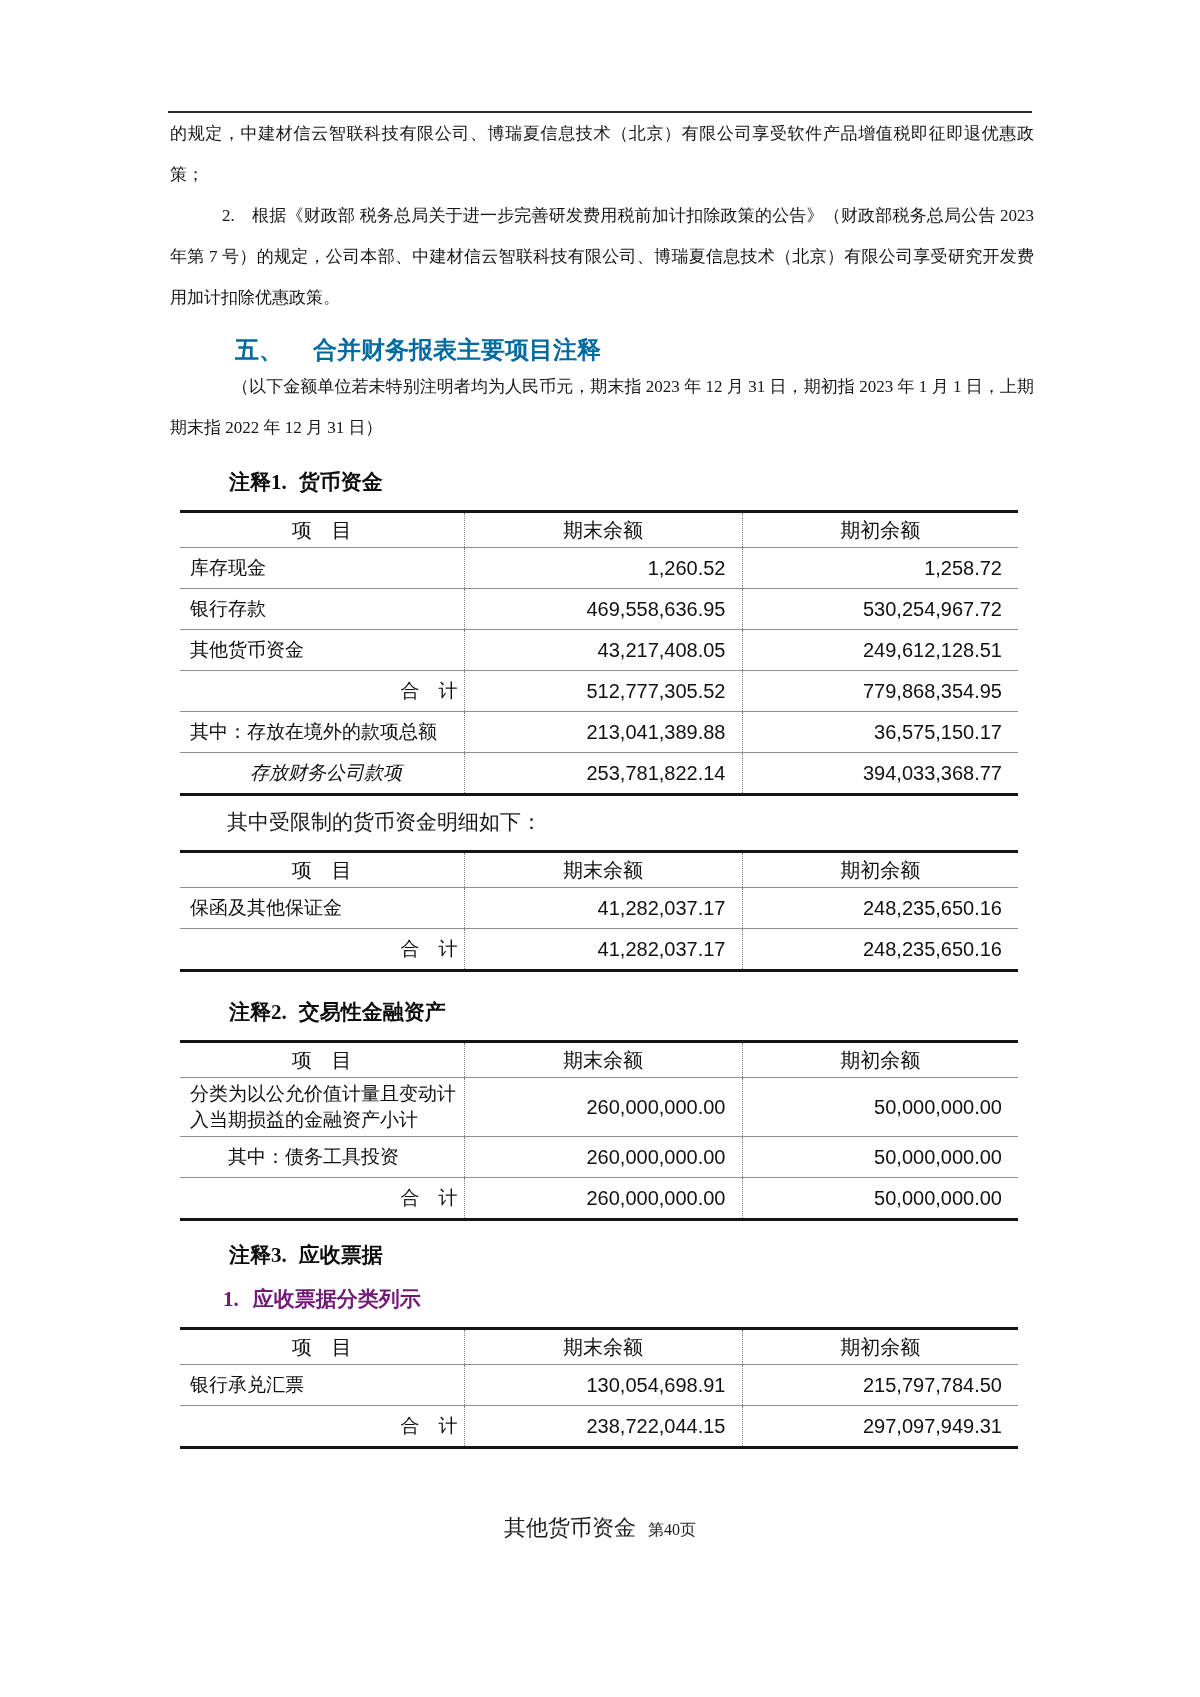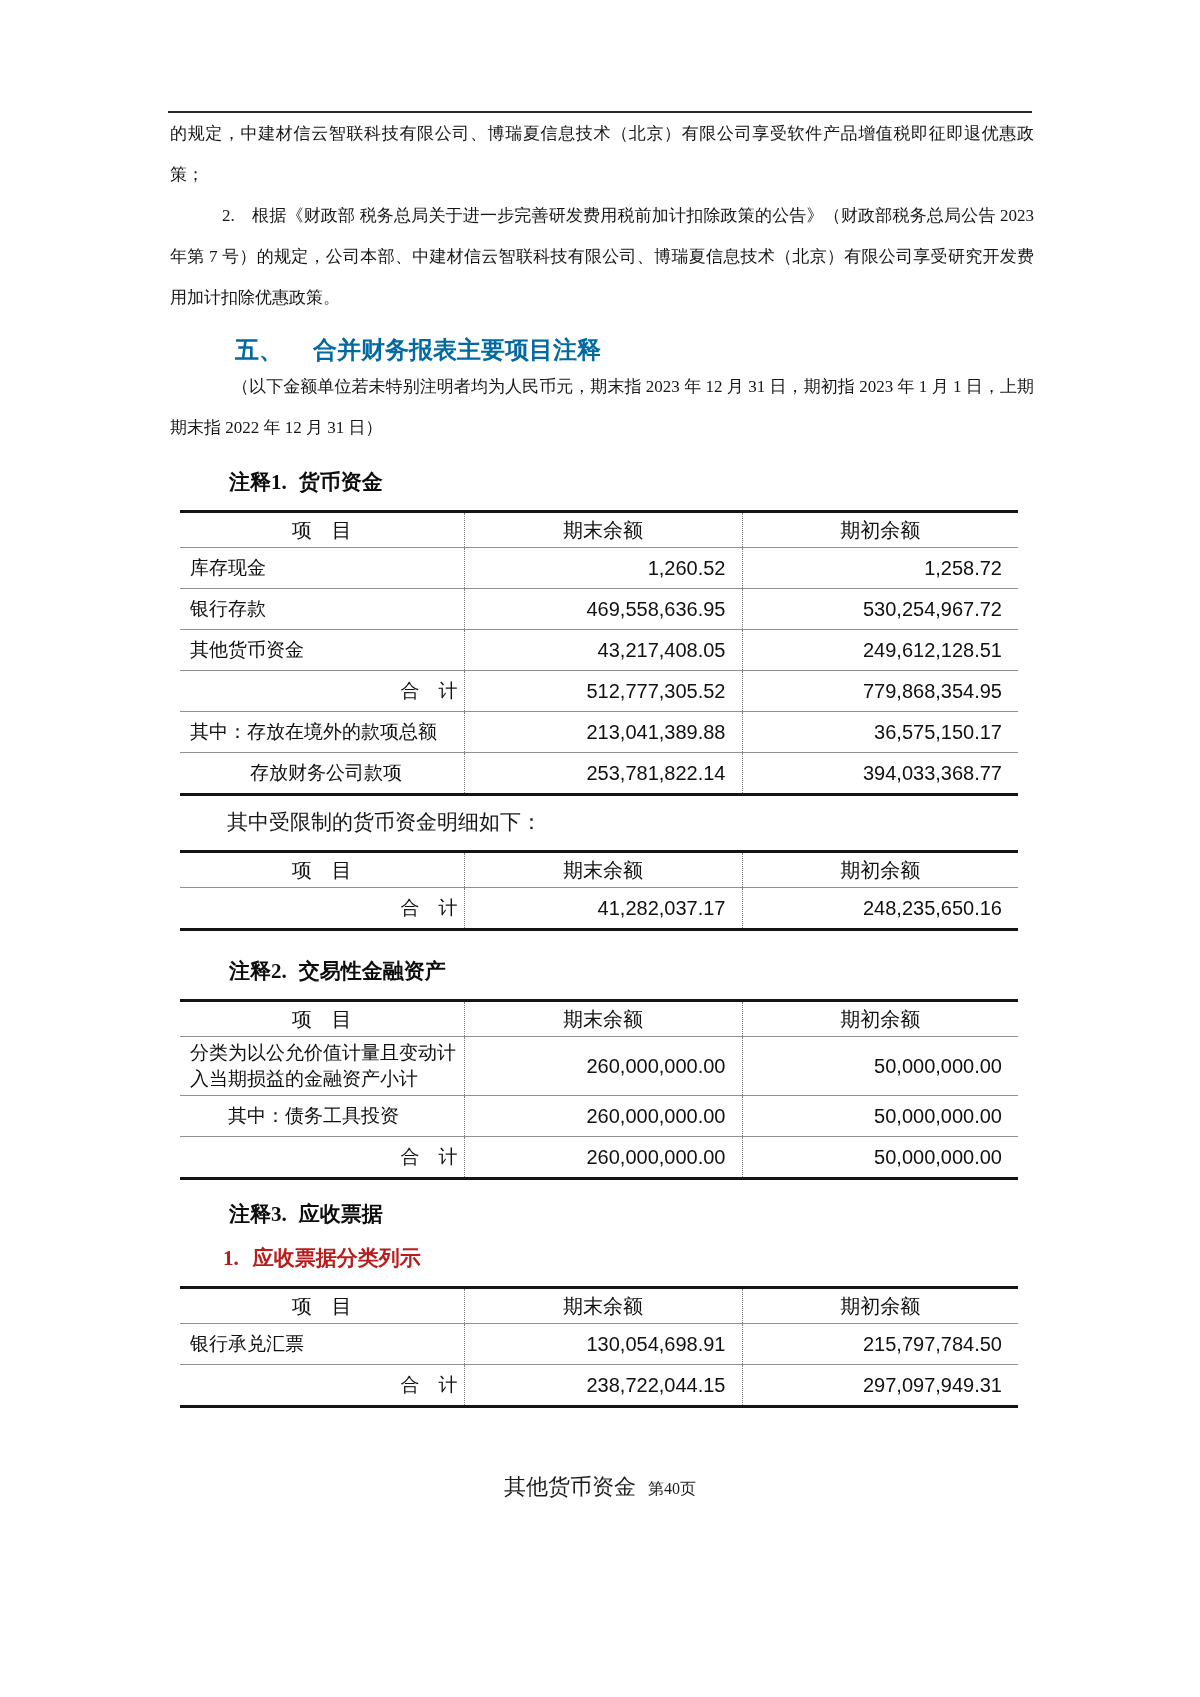--- a/index.html
+++ b/index.html
@@ -48,21 +48,21 @@
   }
   .note-heading.nh2 { margin-top: 24px; }
   .note-heading.nh3 { margin-top: 18px; }
   .note-num { margin-right: 12px; }
 
   .sub-heading {
     margin: 12px 0 0 53px;
     font-size: 21px;
     line-height: 32px;
     font-weight: bold;
-    color: #b91c1c;
+    color: #701a75;
   }
   .sub-num { margin-right: 14px; }
 
   .sub-note {
     margin: 10px 0 0 57px;
     font-size: 21px;
     line-height: 32px;
   }
 
   table.fin {
@@ -89,21 +89,21 @@
     height: 34px;
     font-size: 19px;
     border-bottom: 1px solid #8f8f8f;
     vertical-align: middle;
     line-height: 26px;
   }
   table.fin tbody tr:last-child td { border-bottom: none; }
   table.fin .c2, table.fin .c3 { border-left: 1px dotted #7d7d7d; }
   table.fin td.item { text-align: left; padding: 3px 6px 3px 10px; }
   table.fin td.item.total { text-align: right; padding-left: 0; }
-  table.fin td.item.indent-lg { padding-left: 70px; }
+  table.fin td.item.indent-lg { padding-left: 70px; font-style: italic; }
   table.fin td.item.indent-sm { padding-left: 48px; }
   table.fin td.num {
     text-align: right;
     padding-right: 16px;
     font-family: "Liberation Sans", "DejaVu Sans", sans-serif;
     font-size: 20px;
   }
 
   .footer {
     margin-top: 64px;
@@ -187,20 +187,25 @@
         </colgroup>
     <thead>
           <tr>
             <th class="c1">项　目</th>
             <th class="c2">期末余额</th>
             <th class="c3">期初余额</th>
           </tr>
         </thead>
         <tbody>
           <tr>
+            <td class="item c1">保函及其他保证金</td>
+            <td class="num c2">41,282,037.17</td>
+            <td class="num c3">248,235,650.16</td>
+          </tr>
+          <tr>
             <td class="item c1 total">合　计</td>
             <td class="num c2">41,282,037.17</td>
             <td class="num c3">248,235,650.16</td>
           </tr>
         </tbody>
       </table>
 
     <h3 class="note-heading nh2"><span class="note-num">注释2.</span><span>交易性金融资产</span></h3>
 
     <table class="fin">

